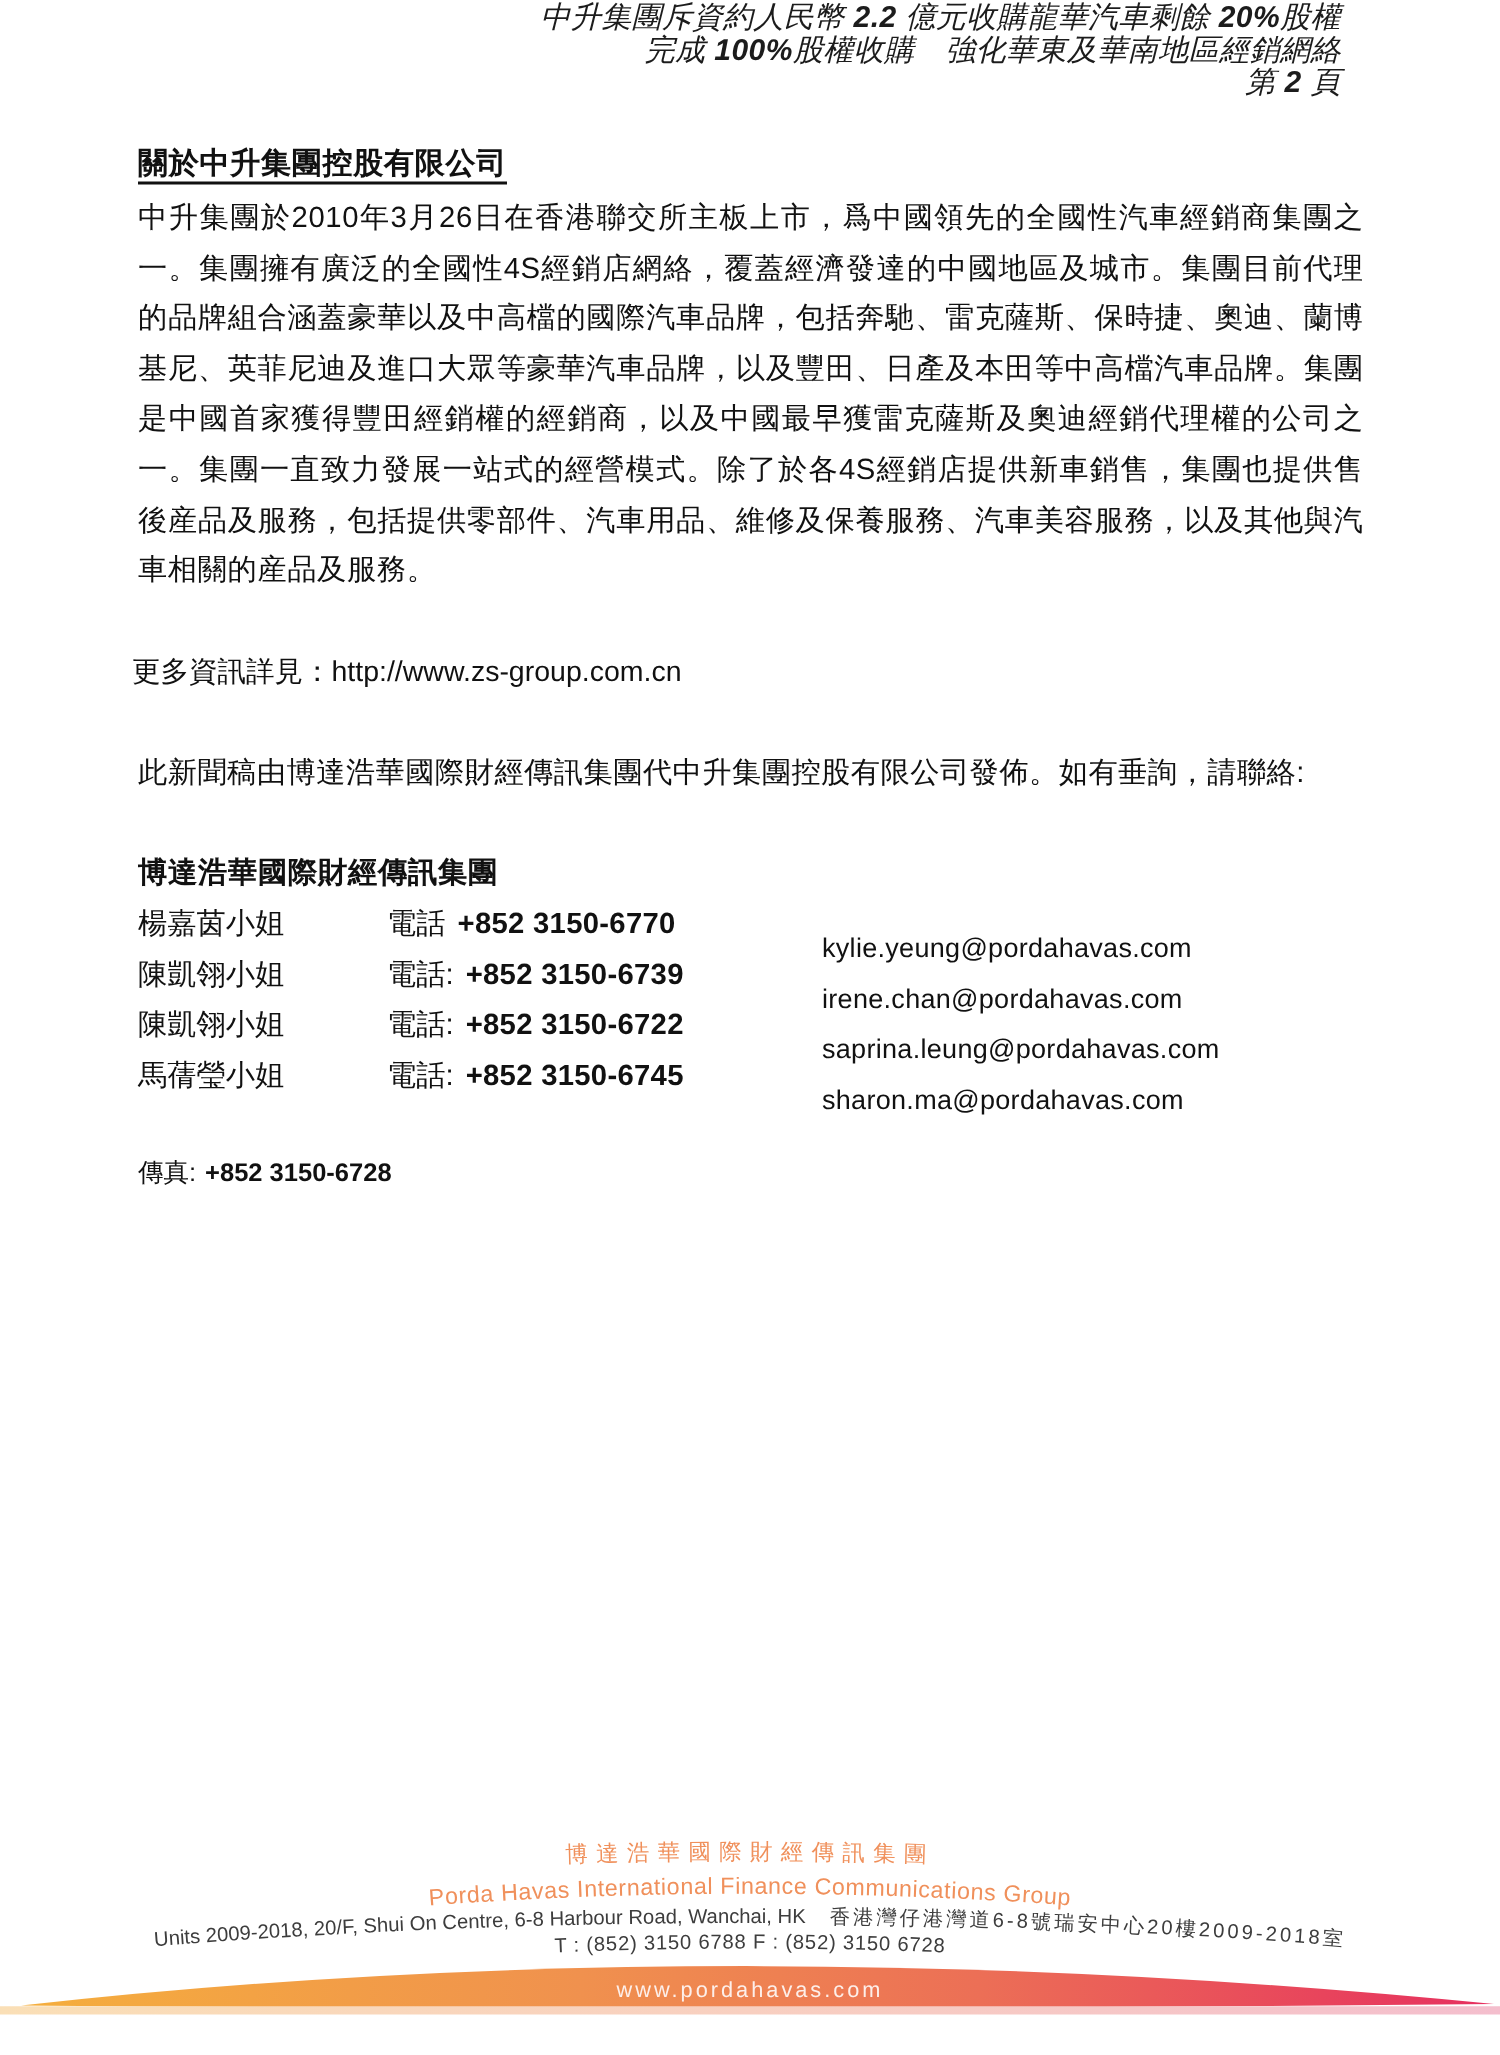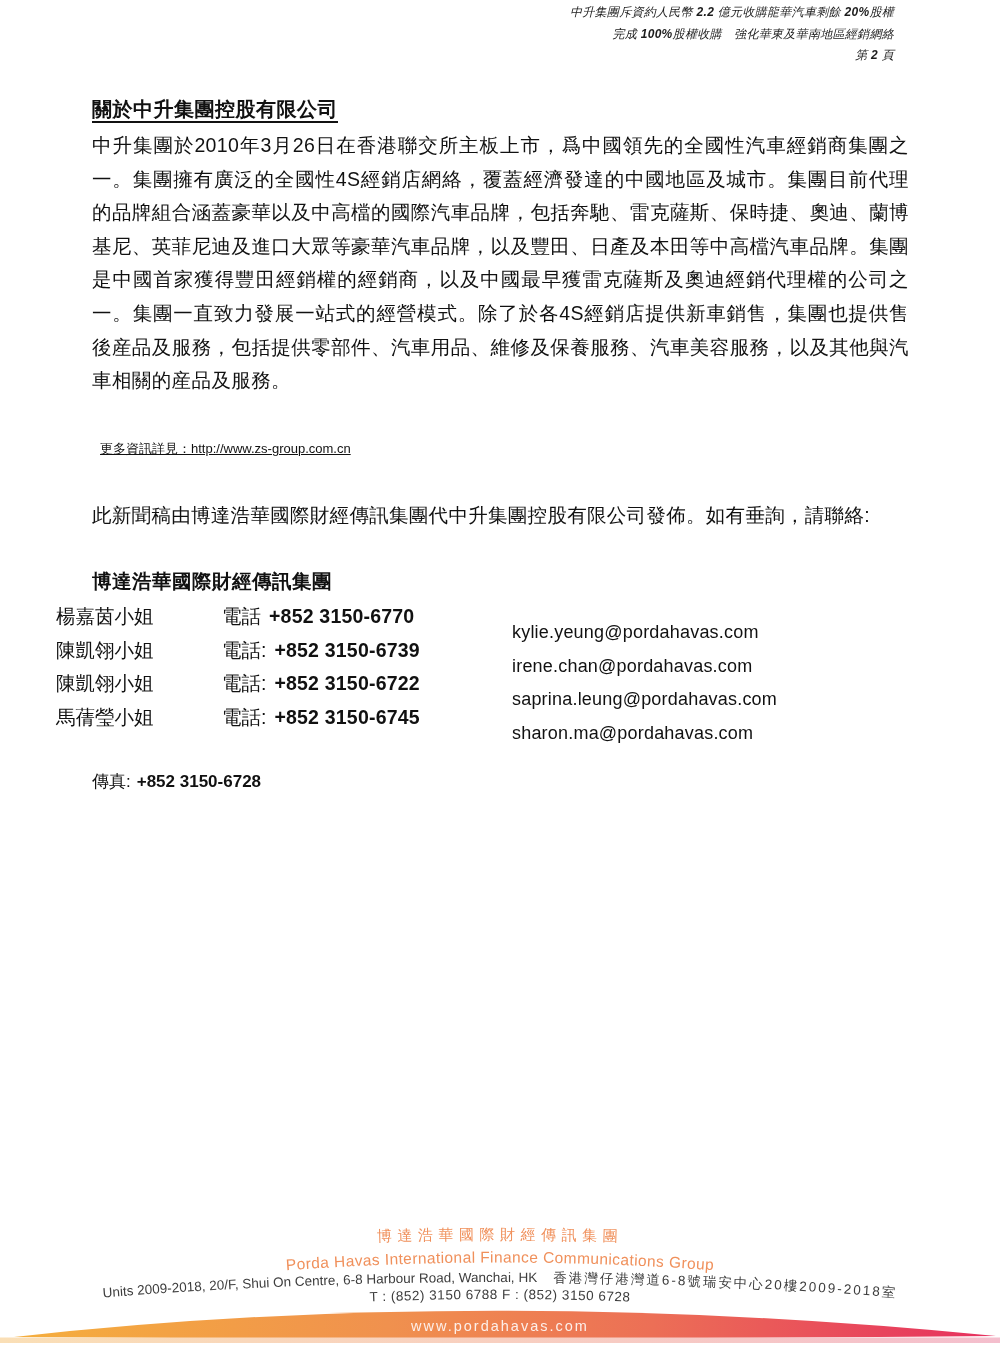--- a/index.html
+++ b/index.html
@@ -13,21 +13,21 @@
     color: #111111;
     overflow: hidden;
   }
   
   .doc-header {
     position: absolute;
     top: 2px;
     right: 106px;
     text-align: right;
     font-style: italic;
-    font-size: 12px;
+    font-size: 20px;
     line-height: 21.5px;
     color: #1c1c1c;
     letter-spacing: 0.3px;
   }
   .doc-header .num { font-weight: 700; }
   
   .about-heading {
     position: absolute;
     left: 92px;
     top: 96px;
@@ -44,25 +44,24 @@
     top: 129px;
     width: 817px;
     font-size: 19.5px;
     line-height: 33.6px;
     text-align: justify;
     letter-spacing: 0.4px;
     margin: 0;
   }
   .more-info {
     position: absolute;
-    left: 100px;
+    left: 88px;
     top: 434px;
-    font-size: 13px;
+    font-size: 19px;
     line-height: 30px;
-    text-decoration: underline;
   }
   .issued-line {
     position: absolute;
     left: 92px;
     top: 500px;
     font-size: 19.5px;
     line-height: 30px;
     letter-spacing: 0.3px;
   }
   .issued-line .bold { font-weight: 400; }
@@ -76,21 +75,21 @@
   }
   .contacts {
     position: absolute;
     left: 0;
     top: 600px;
     width: 1000px;
   }
   .contact-row {
     display: grid;
     grid-template-columns: 166px 290px auto;
-    padding-left: 56px;
+    padding-left: 92px;
     height: 33.5px;
     line-height: 33.5px;
     font-size: 19.5px;
   }
   .contact-row .phone-cell { white-space: nowrap; }
   .contact-row .phone-number { font-weight: 600; margin-left: 8px; letter-spacing: 0.2px; }
   .contact-row .email { font-size: 18px; letter-spacing: 0.2px; margin-top: 16px; }
   .fax-line {
     position: absolute;
     left: 92px;

